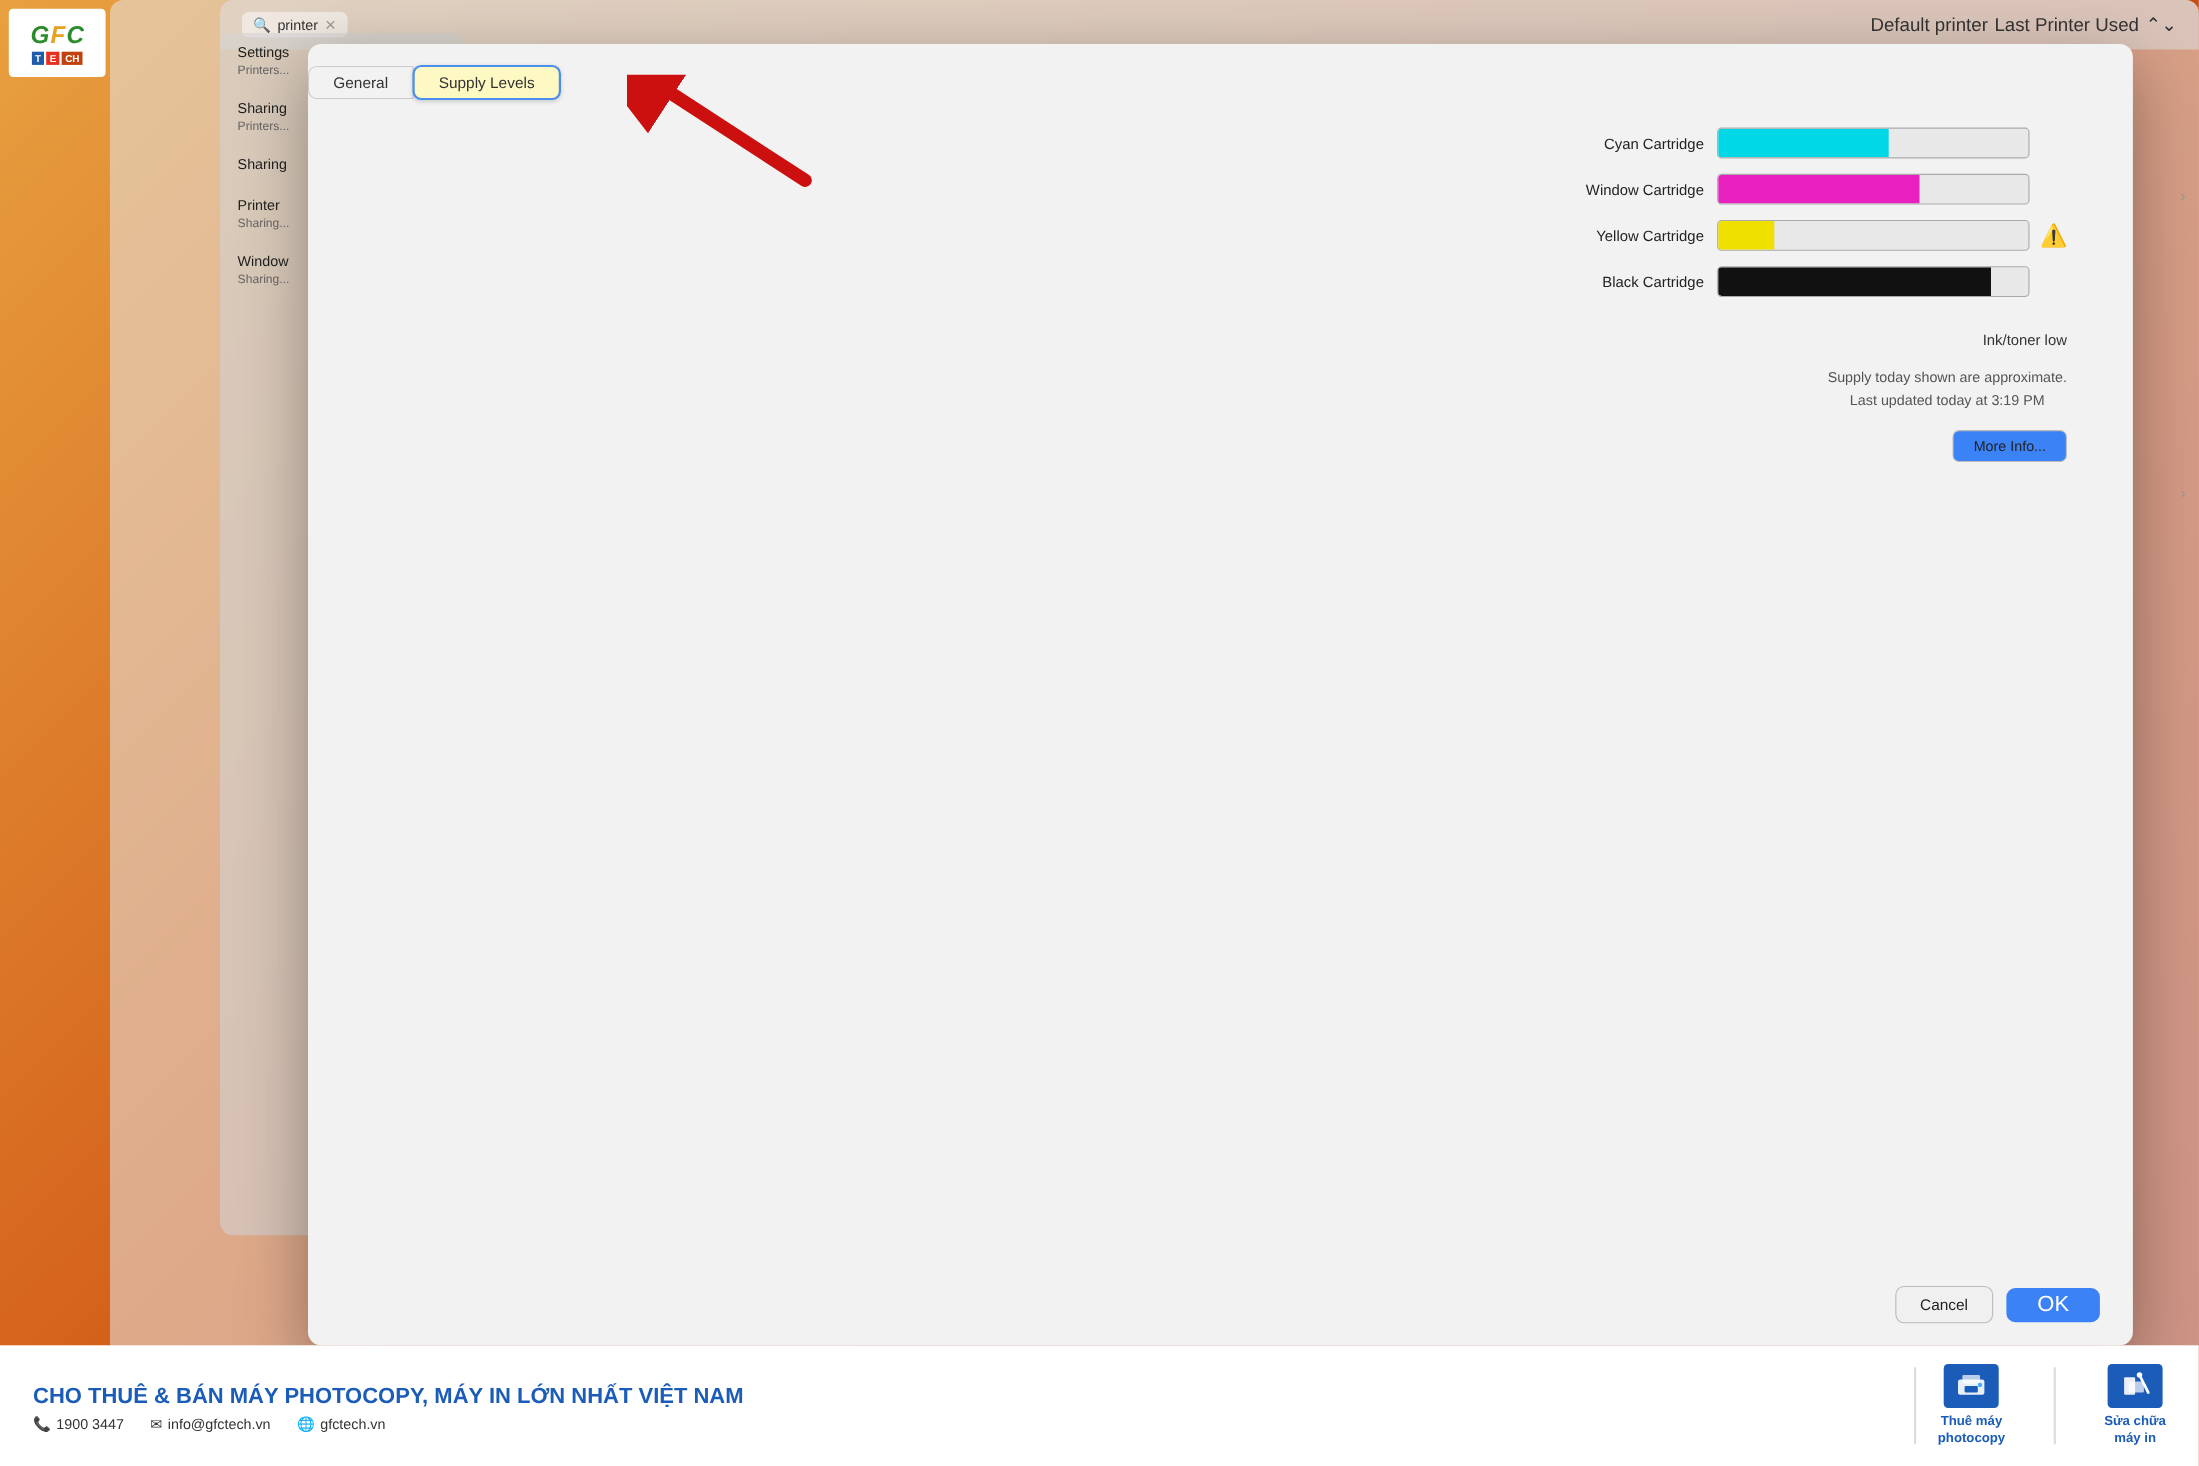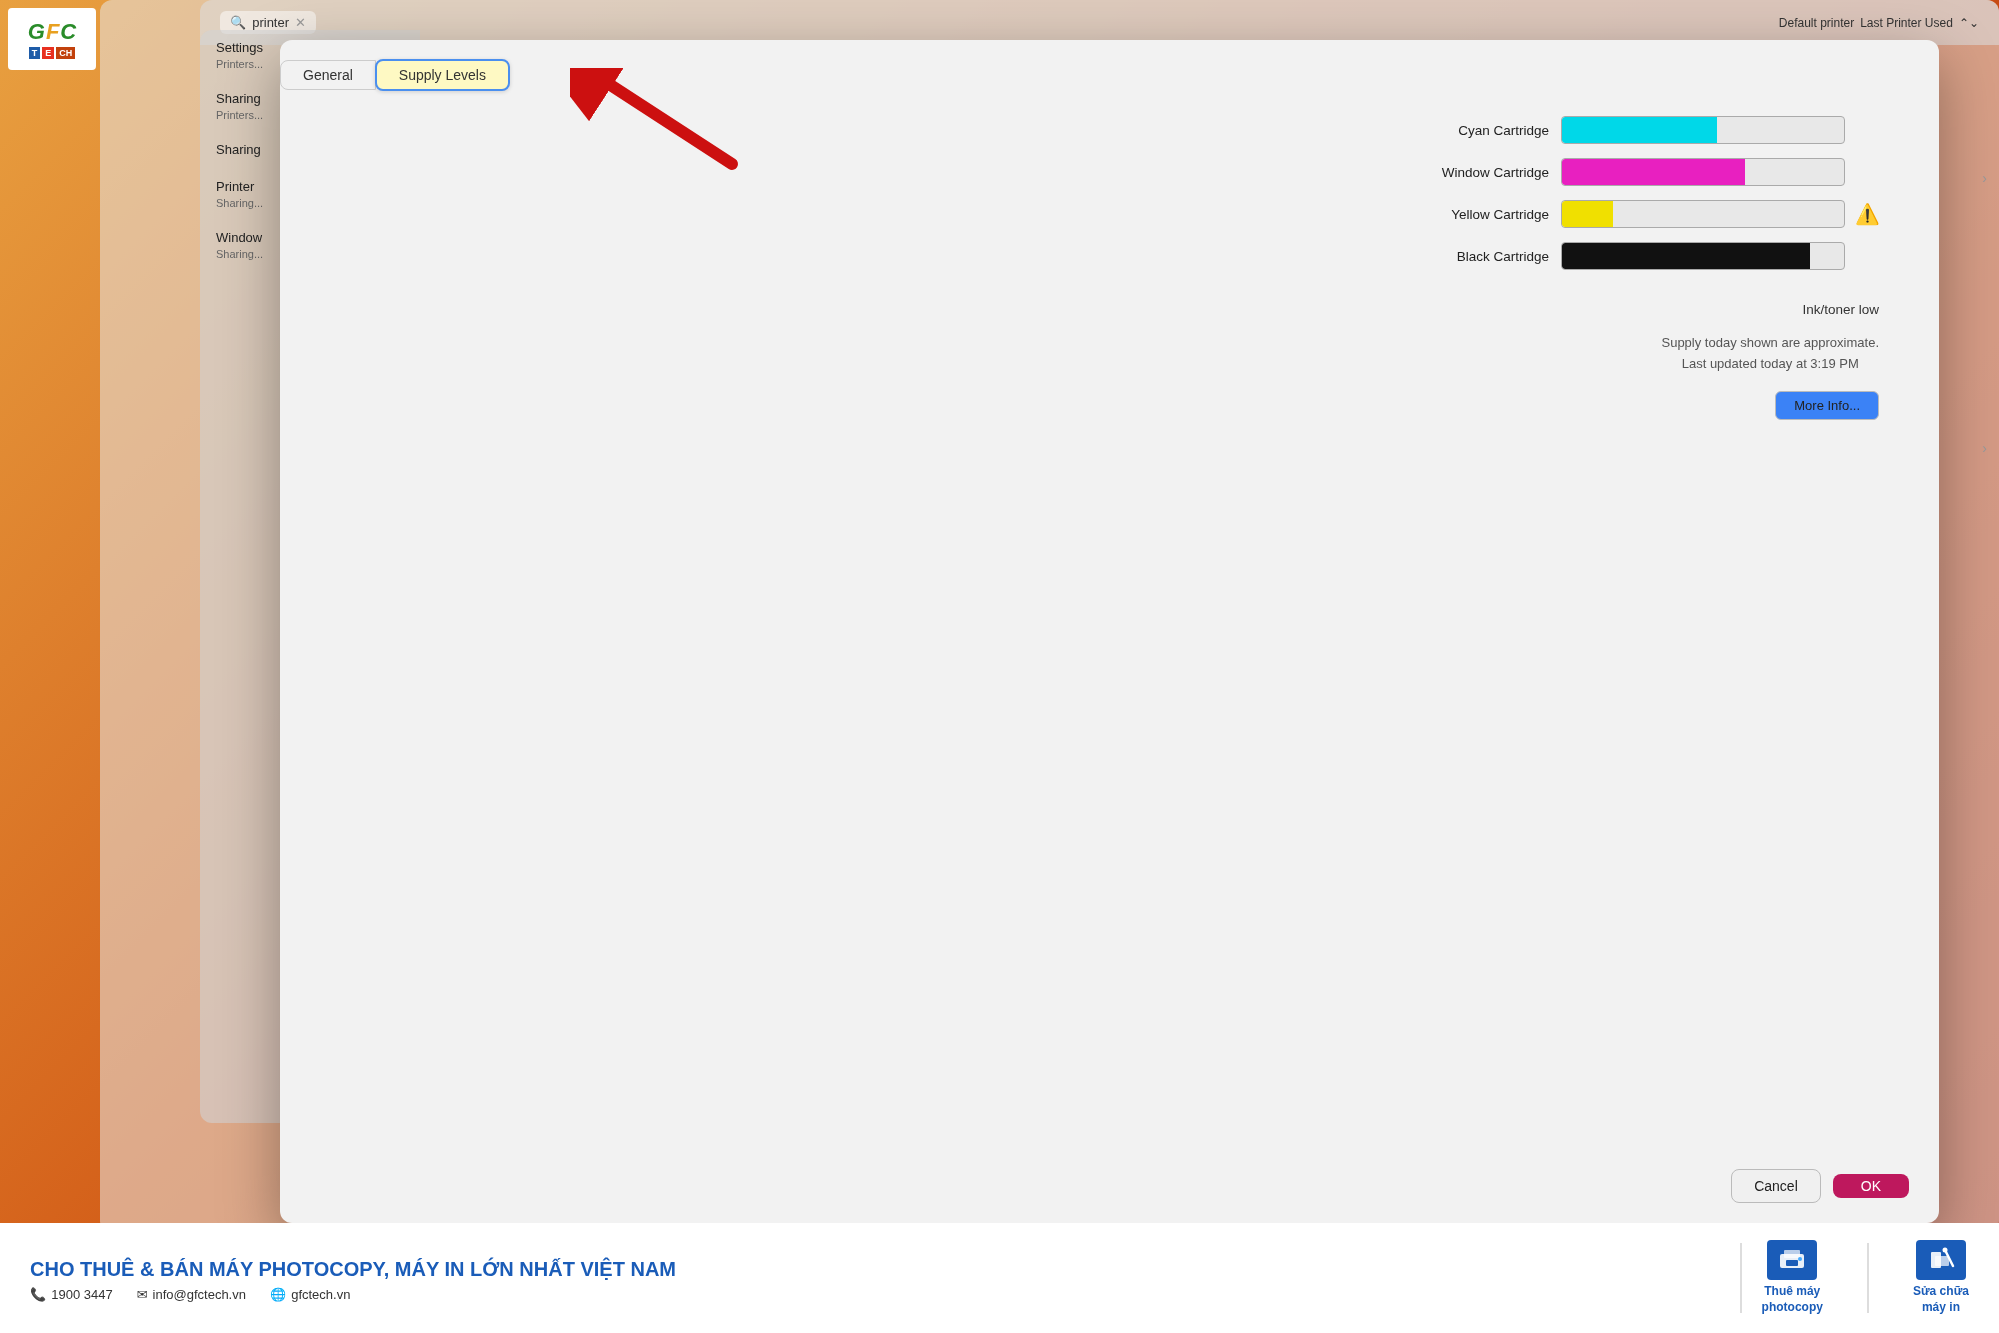--- a/index.html
+++ b/index.html
@@ -69,21 +69,21 @@
       align-items: center;
       background: rgba(255,255,255,0.5);
       border-radius: 6px;
       padding: 4px 10px;
       gap: 6px;
       font-size: 13px;
       color: #333;
     }
     .topbar-right {
       margin-left: auto;
-      font-size: 12px;
+      font-size: 17px;
       color: #333;
       display: flex;
       align-items: center;
       gap: 6px;
     }
 
     
     .chevron-right {
       position: absolute;
       right: 12px;
@@ -226,24 +226,24 @@
       padding: 8px 22px;
       background: #f0f0f0;
       border: 1px solid #bbb;
       border-radius: 8px;
       font-size: 14px;
       color: #222;
       cursor: pointer;
     }
     .btn-ok {
       padding: 4px 28px;
-      background: #be185d;
+      background: #3b82f6;
       border: none;
       border-radius: 8px;
-      font-size: 14px;
+      font-size: 20px;
       color: white;
       cursor: pointer;
       font-weight: 500;
     }
 
     
     .red-arrow {
       position: absolute;
       top: 55px;
       left: 600px;

